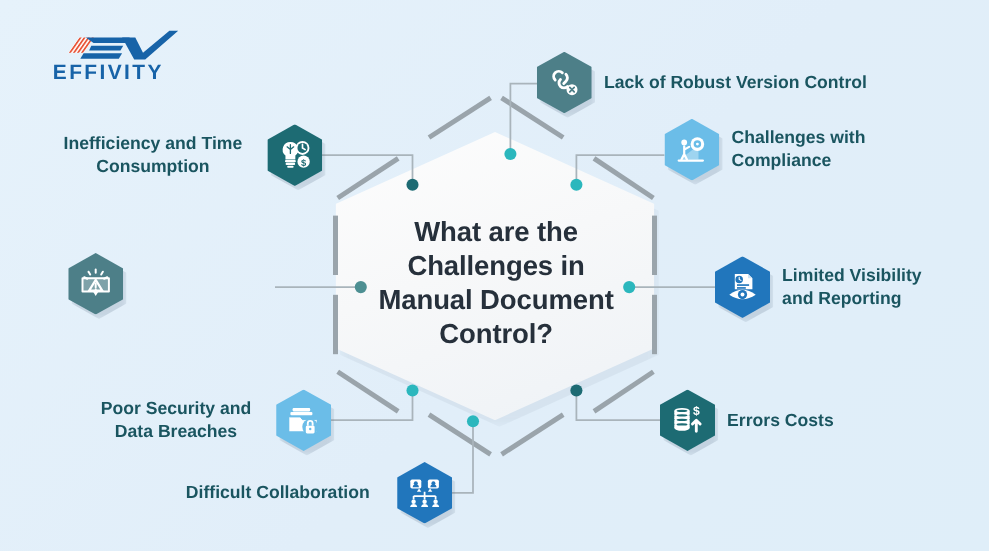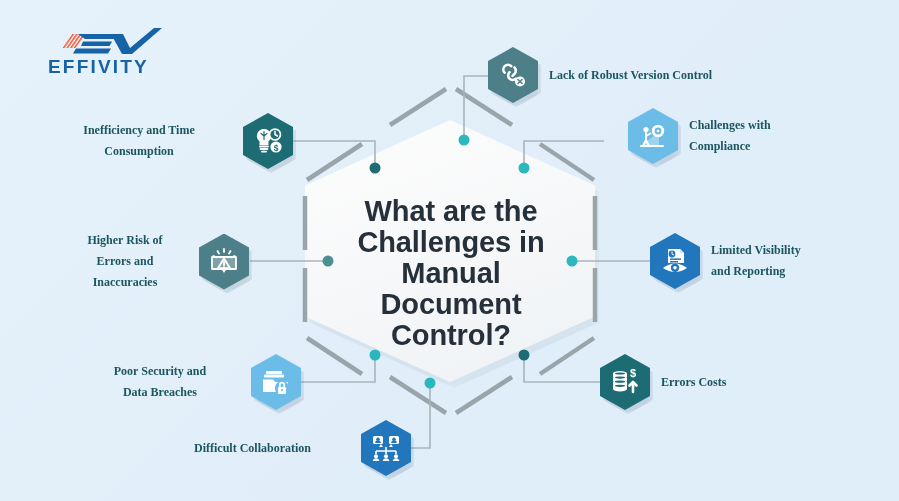--- a/index.html
+++ b/index.html
@@ -62,21 +62,21 @@
     clip-path: polygon(50% 0%, 100% 25%, 100% 75%, 50% 100%, 0% 75%, 0% 25%);
     filter: blur(5px);
   }
 
   .center-text {
     position: absolute;
     left: 330px;
     top: 196px;
     width: 242px;
     text-align: center;
-    font-size: 29px;
+    font-size: 25px;
     font-weight: bold;
     line-height: 31px;
     color: #26303b;
     letter-spacing: -0.1px;
   }
 
   
   #wires {
     position: absolute;
     left: 0; top: 0;
@@ -88,26 +88,25 @@
   .node {
     position: absolute;
     display: flex;
     align-items: center;
     gap: 11px;
   }
   .node.right { flex-direction: row; }
   .node.left  { flex-direction: row; }
 
   .node-label {
-    font-size: 12px;
+    font-size: 16px;
     font-weight: bold;
     color: #1a5560;
     line-height: 21px;
     white-space: pre-line;
-    font-family: Liberation Serif, serif;
   }
   .node.left .node-label { text-align: center; }
   .node.right .node-label { text-align: left; }
 
   .hex-icon {
     position: relative;
     width: 50px;
     height: 56px;
     flex: 0 0 auto;
     clip-path: polygon(50% 0%, 100% 25%, 100% 75%, 50% 100%, 0% 75%, 0% 25%);
@@ -226,21 +225,21 @@
             <path d="M13.2 6.2 a4.6 4.6 0 0 0 -6.5 0 a4.6 4.6 0 0 0 0 6.5"></path>
           </g>
           <circle cx="22" cy="21.5" r="5" fill="#ffffff"></circle>
           <path d="M20 19.5 L24 23.5 M24 19.5 L20 23.5" stroke="#4d7f88" stroke-width="1.6" stroke-linecap="round"></path>
         </svg>
       </div>
     </div>
     <div class="node-label">Lack of Robust Version Control</div>
   </div>
 
-  <div class="node right" style="left:628px; top:108px;">
+  <div class="node right" style="left:604px; top:108px;">
     <div class="hex-wrap">
       <div class="hex-shadow"></div>
       <div class="hex-icon" style="background:#6bbde8; position:absolute; left:0; top:0;">
         <svg width="32" height="32" viewBox="0 0 32 32">
           <path d="M5 25 L22 25 L22 12 Z" fill="#ffffff" opacity="0.35"></path>
           <circle cx="9" cy="9.5" r="2.6" fill="#ffffff"></circle>
           <path d="M9 13 L9 20 M9 16 L13.5 13.5 M9 20 L6.5 25 M9 20 L11.5 25" stroke="#ffffff" stroke-width="2" fill="none" stroke-linecap="round"></path>
           <g transform="translate(21,11)">
             <circle r="6.2" fill="#ffffff"></circle>
             <circle r="3.4" fill="#6bbde8"></circle>
@@ -355,23 +354,20 @@
             <rect x="18" y="21" width="8" height="7" rx="1.2"></rect>
           </g>
           <path d="M19.8 21 v-2.2 a2.2 2.2 0 0 1 4.4 0 V21" fill="none" stroke="#ffffff" stroke-width="1.7"></path>
           <circle cx="22" cy="24" r="1.1" fill="#6bbde8"></circle>
         </svg>
       </div>
     </div>
   </div>
 
   <div class="node left" style="left:62px; top:230px;">
-    <div class="node-label" style="width:126px;">Higher Risk of
-Errors and
-Inaccuracies</div>
     <div class="hex-wrap">
       <div class="hex-shadow"></div>
       <div class="hex-icon" style="background:#4d7f88; position:absolute; left:0; top:0;">
         <svg width="32" height="32" viewBox="0 0 32 32">
           <g stroke="#ffffff" stroke-width="1.8" stroke-linecap="round">
             <path d="M16 3 L16 6"></path>
             <path d="M9.5 5 L11 7.6"></path>
             <path d="M22.5 5 L21 7.6"></path>
             <path d="M5.5 10 L8.3 11.4"></path>
             <path d="M26.5 10 L23.7 11.4"></path>

